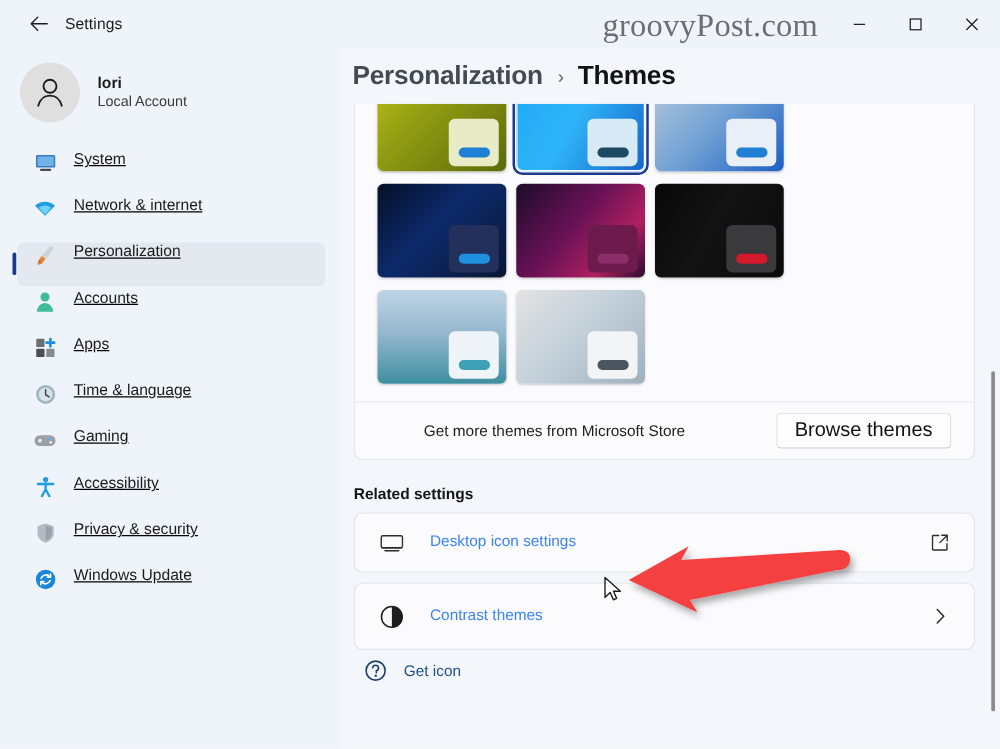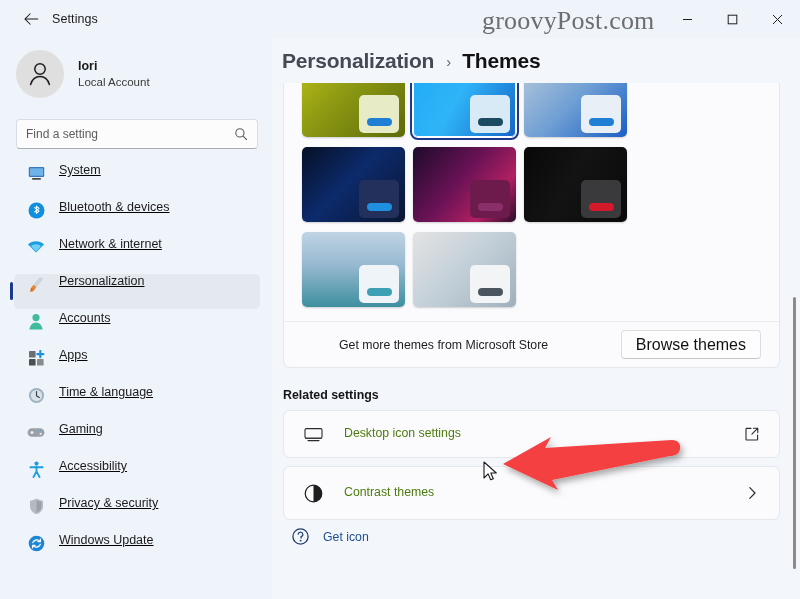--- a/index.html
+++ b/index.html
@@ -264,21 +264,21 @@
     padding: 0 14px 0 16px;
     margin-bottom: 8px;
   }
   .setting-row.tall { height: 54px; }
   .row-icon {
     width: 26px; flex: 0 0 26px;
     display: flex; align-items: center; justify-content: center;
     margin-right: 18px;
   }
   .row-text { flex: 1 1 auto; min-width: 0; }
-  .row-title { font-size: 12.3px; color: #4d7c0f; line-height: 1.3; }
+  .row-title { font-size: 12.3px; color: #3b82f6; line-height: 1.3; }
   .row-sub { font-size: 11.2px; color: #4a4a4a; margin-top: 2px; }
   .row-aff { width: 26px; flex: 0 0 26px; display: flex; align-items: center; justify-content: center; }
 
   .gethelp {
     display: flex;
     align-items: center;
     margin-top: 6px;
     padding-left: 6px;
   }
   .gethelp .gh-icon { width: 22px; flex: 0 0 22px; display:flex; align-items:center; justify-content:center; margin-right: 12px;}
@@ -354,50 +354,34 @@
             <circle cx="15" cy="10" r="5.2" fill="none" stroke="#1d1d1d" stroke-width="1.5"></circle>
             <path d="M5.6 25.6c1.4-5.2 5.1-8.1 9.4-8.1s8 2.9 9.4 8.1" fill="none" stroke="#1d1d1d" stroke-width="1.5" stroke-linecap="round"></path>
           </svg>
         </div>
         <div class="acct-txt">
           <div class="acct-name">lori</div>
           <div class="acct-sub">Local Account</div>
         </div>
       </div>
 
-      <div class="searchwrap">
-        <input type="text" placeholder="Find a setting" style="">
-        <svg width="14" height="14" viewBox="0 0 14 14">
-          <circle cx="5.9" cy="5.9" r="4.1" fill="none" stroke="#5d5d5d" stroke-width="1.1"></circle>
-          <path d="M9.1 9.1l3.4 3.4" stroke="#5d5d5d" stroke-width="1.1" stroke-linecap="round"></path>
-        </svg>
-      </div>
 
       <div class="navlist">
 
         <div class="navitem">
           <span class="navicon">
             <svg width="17" height="15" viewBox="0 0 17 15">
               <rect x="0.8" y="1" width="15.4" height="10" rx="1.2" fill="#3b78bd"></rect>
               <rect x="2" y="2.2" width="13" height="7.6" rx=".6" fill="#6fb3e8"></rect>
               <rect x="4" y="12" width="9" height="1.7" rx=".8" fill="#4a4a4a"></rect>
             </svg>
           </span>
           <span class="navlabel">System</span>
         </div>
 
-        <div class="navitem">
-          <span class="navicon">
-            <svg width="17" height="17" viewBox="0 0 17 17">
-              <circle cx="8.5" cy="8.5" r="8" fill="#0f8fe0"></circle>
-              <path d="M6.3 5.3l4.7 3.9-2.6 2.2V4.1l2.6 2.2-4.7 3.9" fill="none" stroke="#fff" stroke-width="1.1" stroke-linejoin="round"></path>
-            </svg>
-          </span>
-          <span class="navlabel">Bluetooth &amp; devices</span>
-        </div>
 
         <div class="navitem">
           <span class="navicon">
             <svg width="18" height="14" viewBox="0 0 18 14">
               <path d="M1 4.5C3.2 2.4 6 1.3 9 1.3s5.8 1.1 8 3.2L9 12.6z" fill="#1e9ee0"></path>
               <path d="M4 6.2C5.4 5 7.1 4.3 9 4.3s3.6.7 5 1.9L9 11.6z" fill="#6fd0f7"></path>
             </svg>
           </span>
           <span class="navlabel">Network &amp; internet</span>
         </div>

